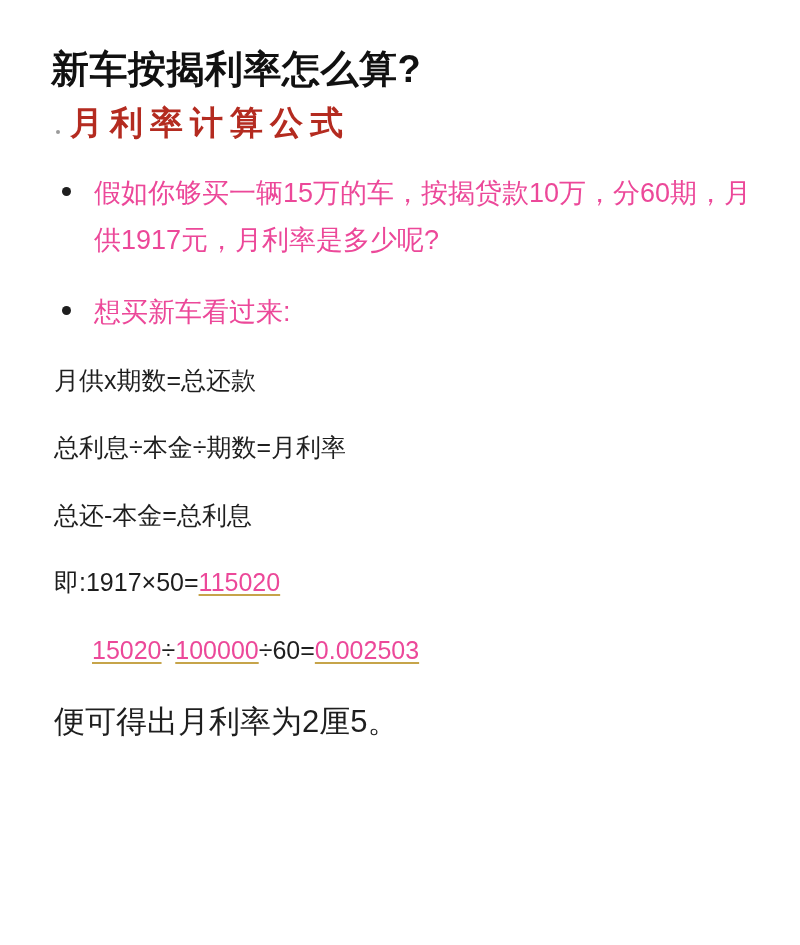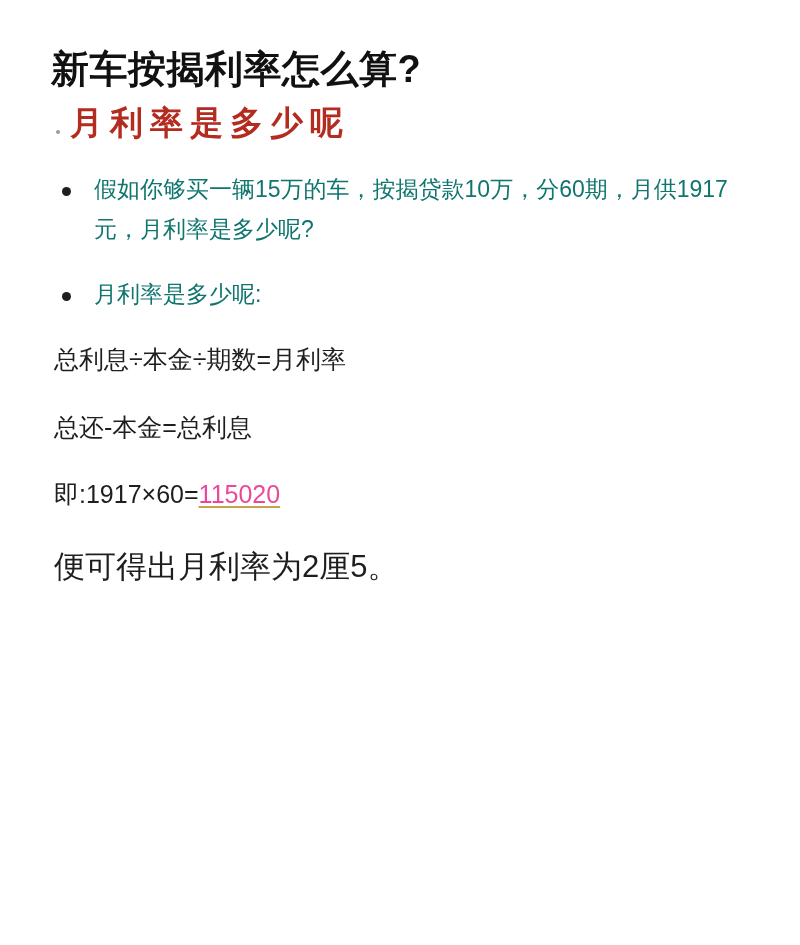--- a/index.html
+++ b/index.html
@@ -47,23 +47,23 @@
     background: #9b9b9b;
     border-radius: 50%;
   }
   ul.bullets {
     list-style: none;
     margin: 26px 0 0 0;
     padding: 0;
   }
   ul.bullets li {
     position: relative;
-    font-size: 23px;
+    font-size: 27px;
     line-height: 1.72;
-    color: #0f766e;
+    color: #ec4899;
     padding-left: 46px;
     margin-bottom: 26px;
   }
   ul.bullets li::before {
     content: "";
     position: absolute;
     left: 14px;
     top: 17px;
     width: 9px;
     height: 9px;
@@ -111,33 +111,37 @@
   }
 </style>
 </head>
 <body>
 
 <div class="page">
 
   <h1 class="title">新车按揭利率怎么算?</h1>
 
   <span class="subtitle-dot"></span>
-  <h2 class="subtitle">月利率是多少呢</h2>
+  <h2 class="subtitle">月利率计算公式</h2>
 
   <ul class="bullets">
     <li>假如你够买一辆15万的车，按揭贷款10万，分60期，月供1917元，月利率是多少呢?</li>
-    <li>月利率是多少呢:</li>
+    <li>想买新车看过来:</li>
   </ul>
 
   <ul class="formula-list">
+    <li>月供x期数=总还款</li>
     <li>总利息÷本金÷期数=月利率</li>
     <li>总还-本金=总利息</li>
   </ul>
 
   <ul class="calc-list">
     <li>
-      <span>即:1917×60=</span><span class="hl">115020</span>
+      <span>即:1917×50=</span><span class="hl">115020</span>
+    </li>
+    <li class="indent">
+      <span class="hl">15020</span><span>÷</span><span class="hl">100000</span><span>÷60=</span><span class="hl">0.002503</span>
     </li>
   </ul>
 
   <p class="conclusion">便可得出月利率为2厘5。</p>
 
 </div>
 
 </body></html>

